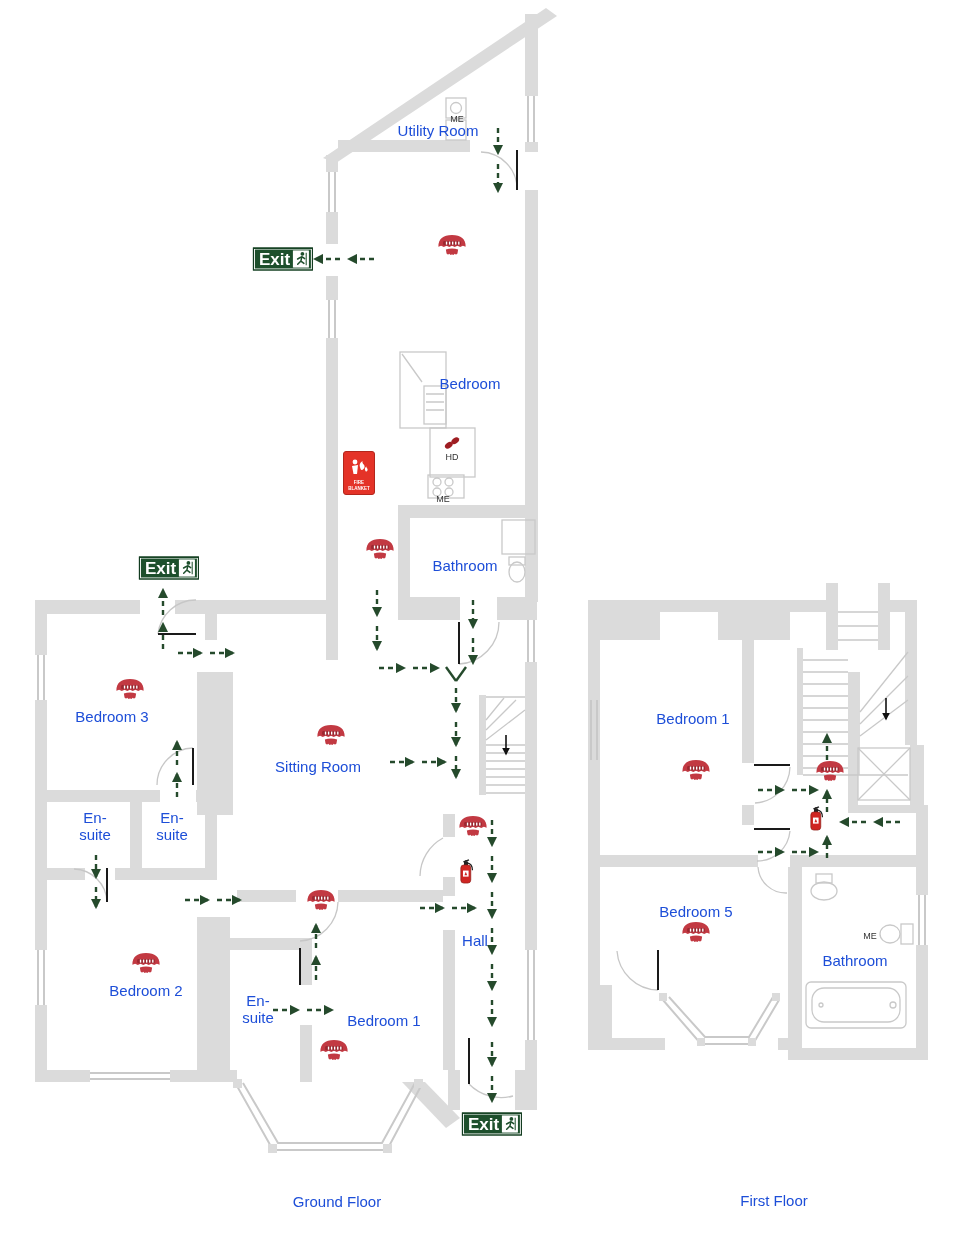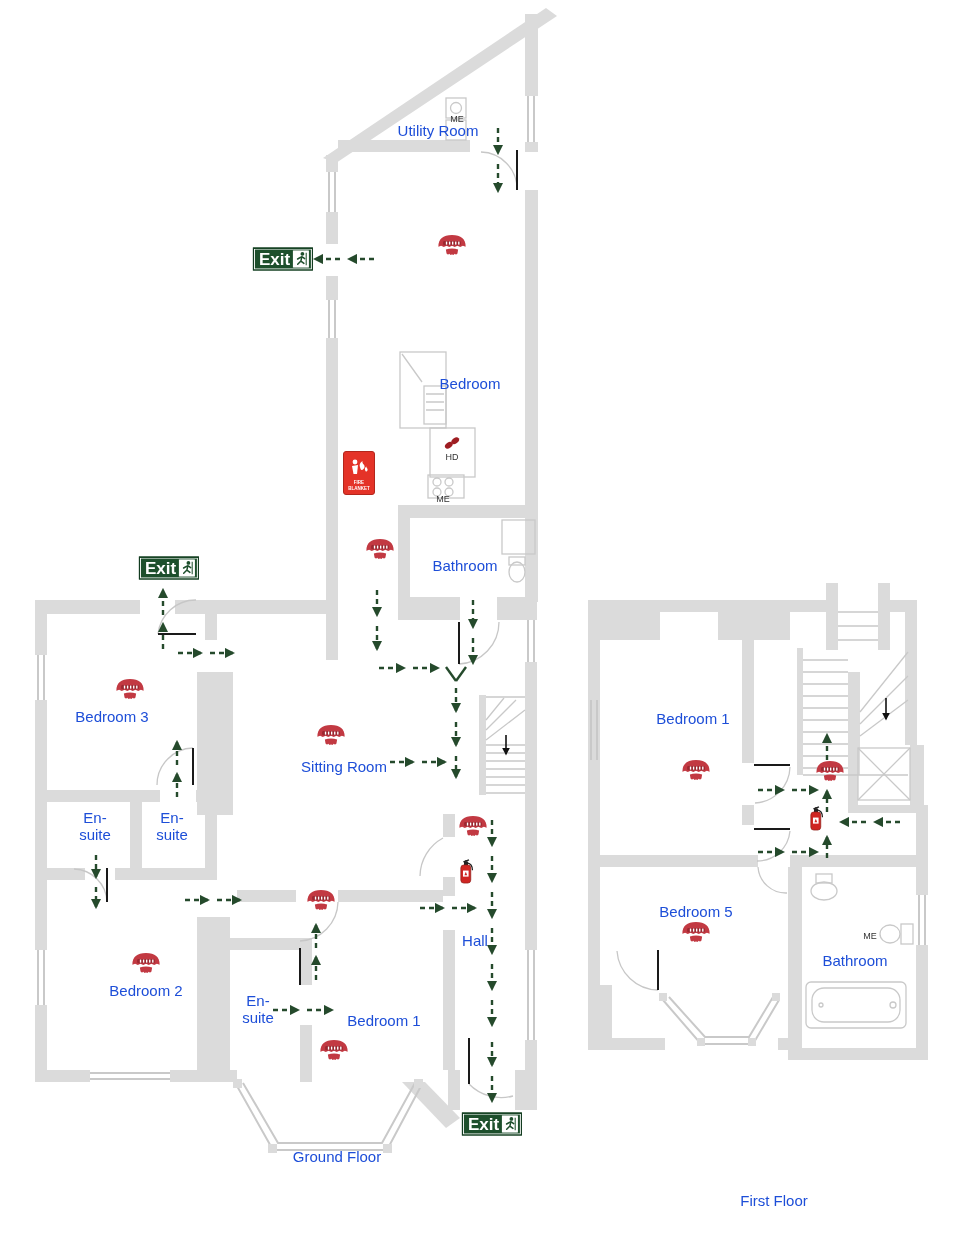--- a/index.html
+++ b/index.html
@@ -302,28 +302,28 @@
   </g>
 </svg>
 
 <div class="lbl" style="left:438px;top:131px">Utility Room</div>
 <div class="lbl sm" style="left:457px;top:119px">ME</div>
 <div class="lbl" style="left:470px;top:384px">Bedroom</div>
 <div class="lbl sm" style="left:452px;top:457px">HD</div>
 <div class="lbl sm" style="left:443px;top:499px">ME</div>
 <div class="lbl" style="left:465px;top:566px">Bathroom</div>
 <div class="lbl" style="left:112px;top:717px">Bedroom 3</div>
-<div class="lbl" style="left:344px;top:767px">Sitting Room</div>
+<div class="lbl" style="left:318px;top:767px">Sitting Room</div>
 <div class="lbl wrap" style="left:95px;top:826px">En-suite</div>
 <div class="lbl wrap" style="left:172px;top:826px">En-suite</div>
 <div class="lbl" style="left:146px;top:991px">Bedroom 2</div>
 <div class="lbl wrap" style="left:258px;top:1009px">En-suite</div>
 <div class="lbl" style="left:384px;top:1021px">Bedroom 1</div>
 <div class="lbl" style="left:475px;top:941px">Hall</div>
-<div class="lbl" style="left:337px;top:1157px">Ground Floor</div>
+<div class="lbl" style="left:337px;top:1202px">Ground Floor</div>
 
 <div class="lbl" style="left:693px;top:719px">Bedroom 1</div>
 <div class="lbl" style="left:696px;top:912px">Bedroom 5</div>
 <div class="lbl" style="left:855px;top:961px">Bathroom</div>
 <div class="lbl sm" style="left:870px;top:936px">ME</div>
 <div class="lbl" style="left:774px;top:1201px">First Floor</div>
 
 <div class="exit-sign" style="left:283px;top:259px">
   <span class="exit-text">Exit</span>
   <span class="exit-man"><svg width="16" height="17" viewBox="0 0 16 18">

